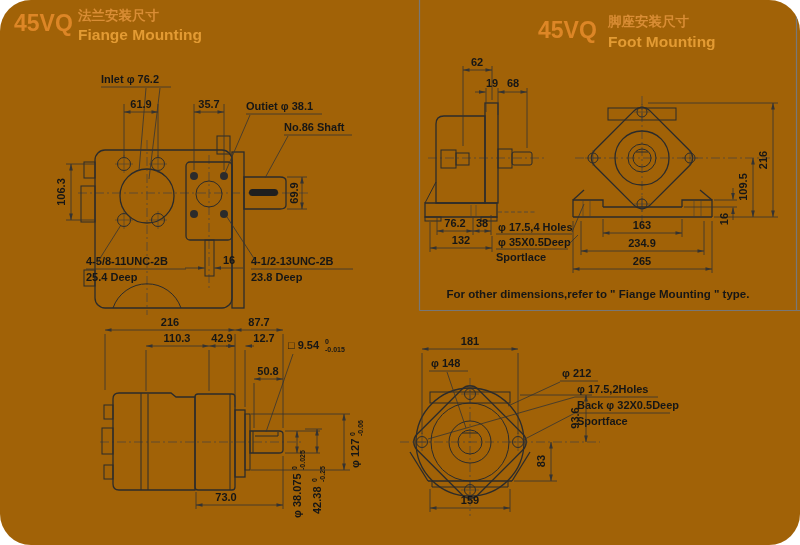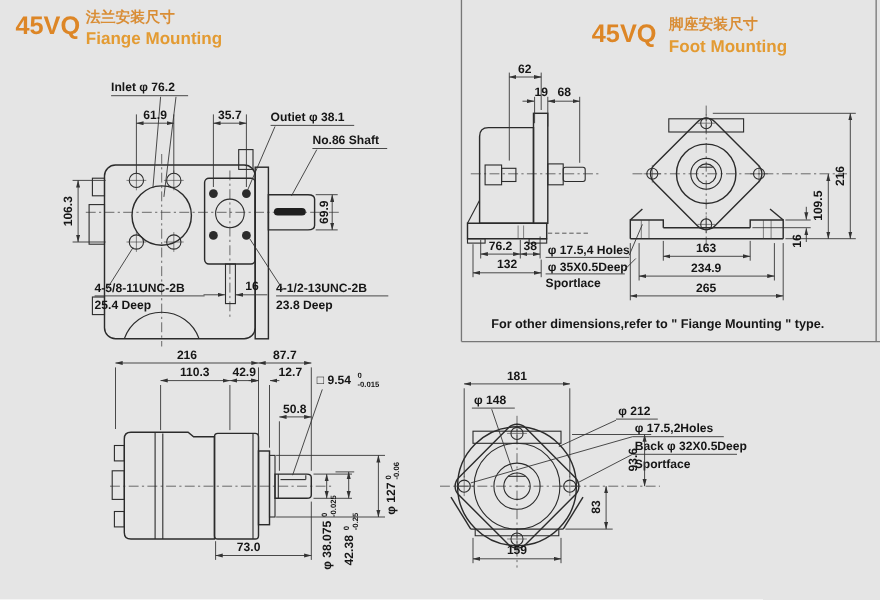--- a/index.html
+++ b/index.html
@@ -1,17 +1,17 @@
 <!DOCTYPE html>
 <html><head>
 <meta charset="utf-8">
 <style>
   html,body{margin:0;padding:0;background:#ffffff;}
-  #page{position:relative;width:800px;height:545px;background:#e5e5e5;overflow:hidden;
-        font-family:"Liberation Sans",sans-serif;}
+  #page{position:relative;width:800px;height:545px;background:#a16207;overflow:hidden;
+        font-family:"Liberation Sans",sans-serif;border-radius:31px;}
   svg{display:block}
   .ol{fill:none;stroke:#2b2b2b;stroke-width:1.3;}
   .dl{fill:none;stroke:#2b2b2b;stroke-width:1;}
   .thin{fill:none;stroke:#3a3a3a;stroke-width:0.55;}
   .dim{fill:none;stroke:#333;stroke-width:0.8;}
   .ldr{fill:none;stroke:#333;stroke-width:0.8;}
   .cl{fill:none;stroke:#444;stroke-width:0.7;stroke-dasharray:9 3 2 3;}
   .hid{fill:none;stroke:#444;stroke-width:0.8;stroke-dasharray:4 2.5;}
   .bord{stroke:#777;stroke-width:1.2;}
   text{fill:#161616;font-family:"Liberation Sans",sans-serif;font-weight:bold;}

